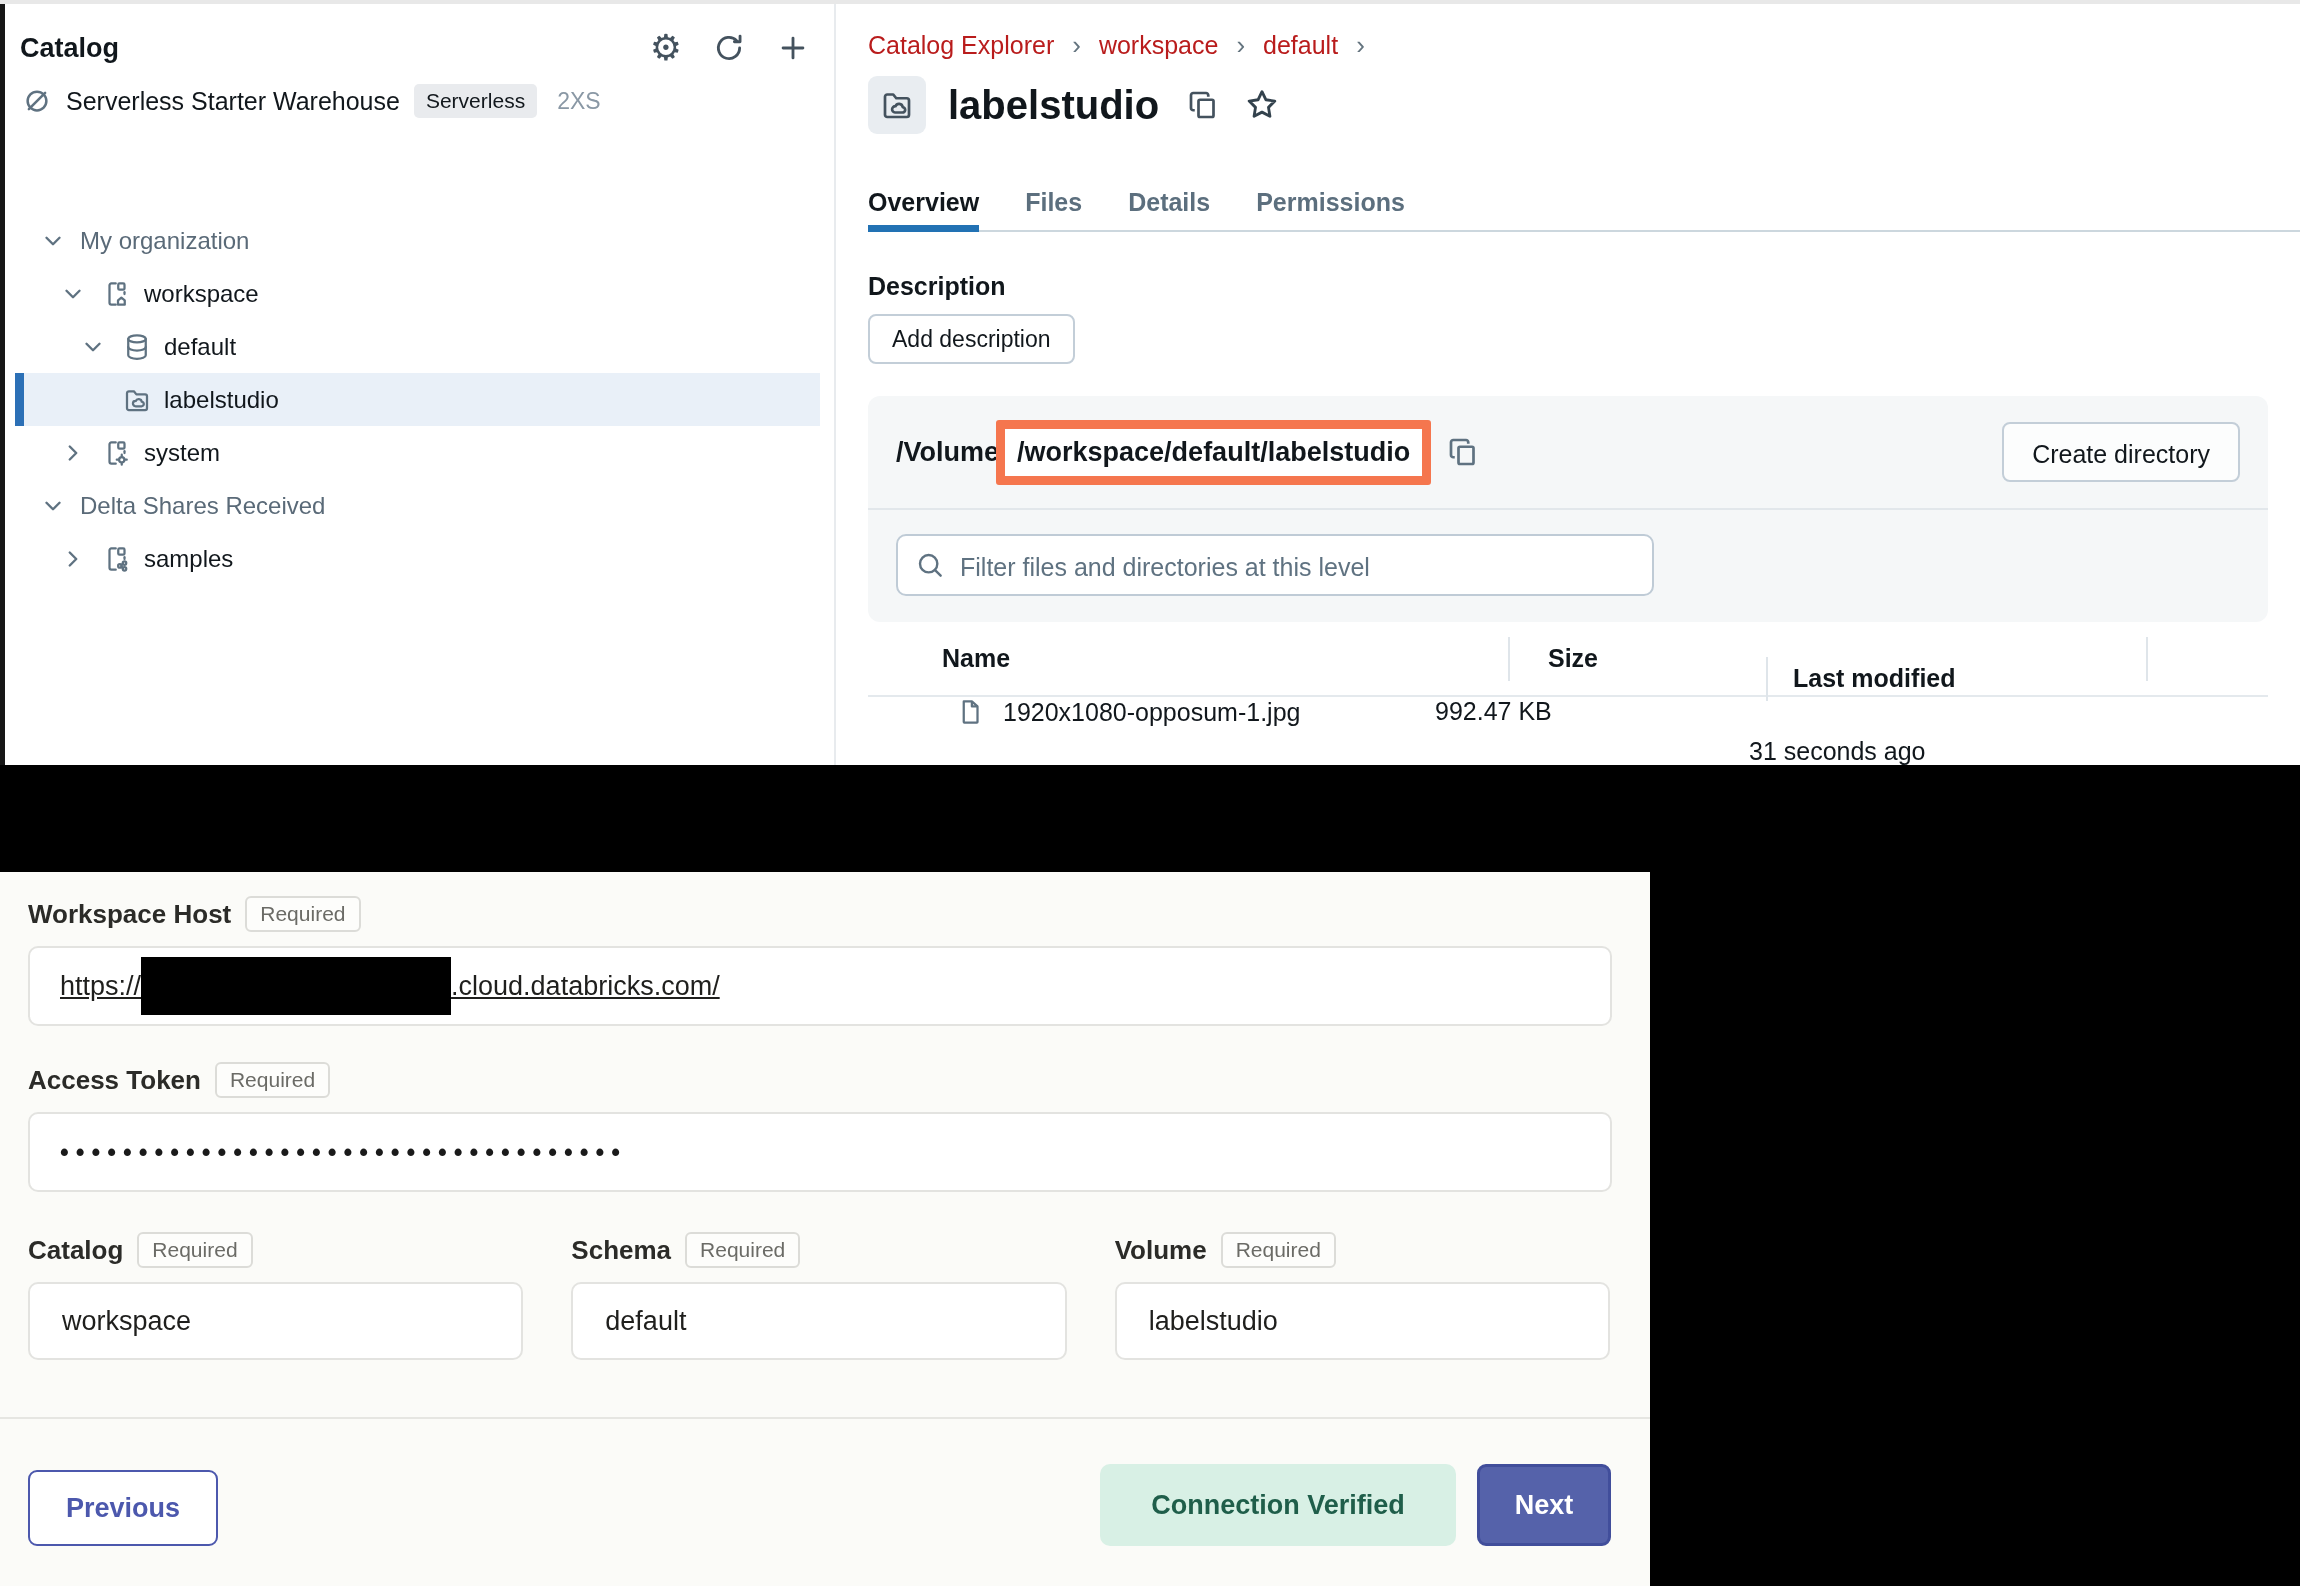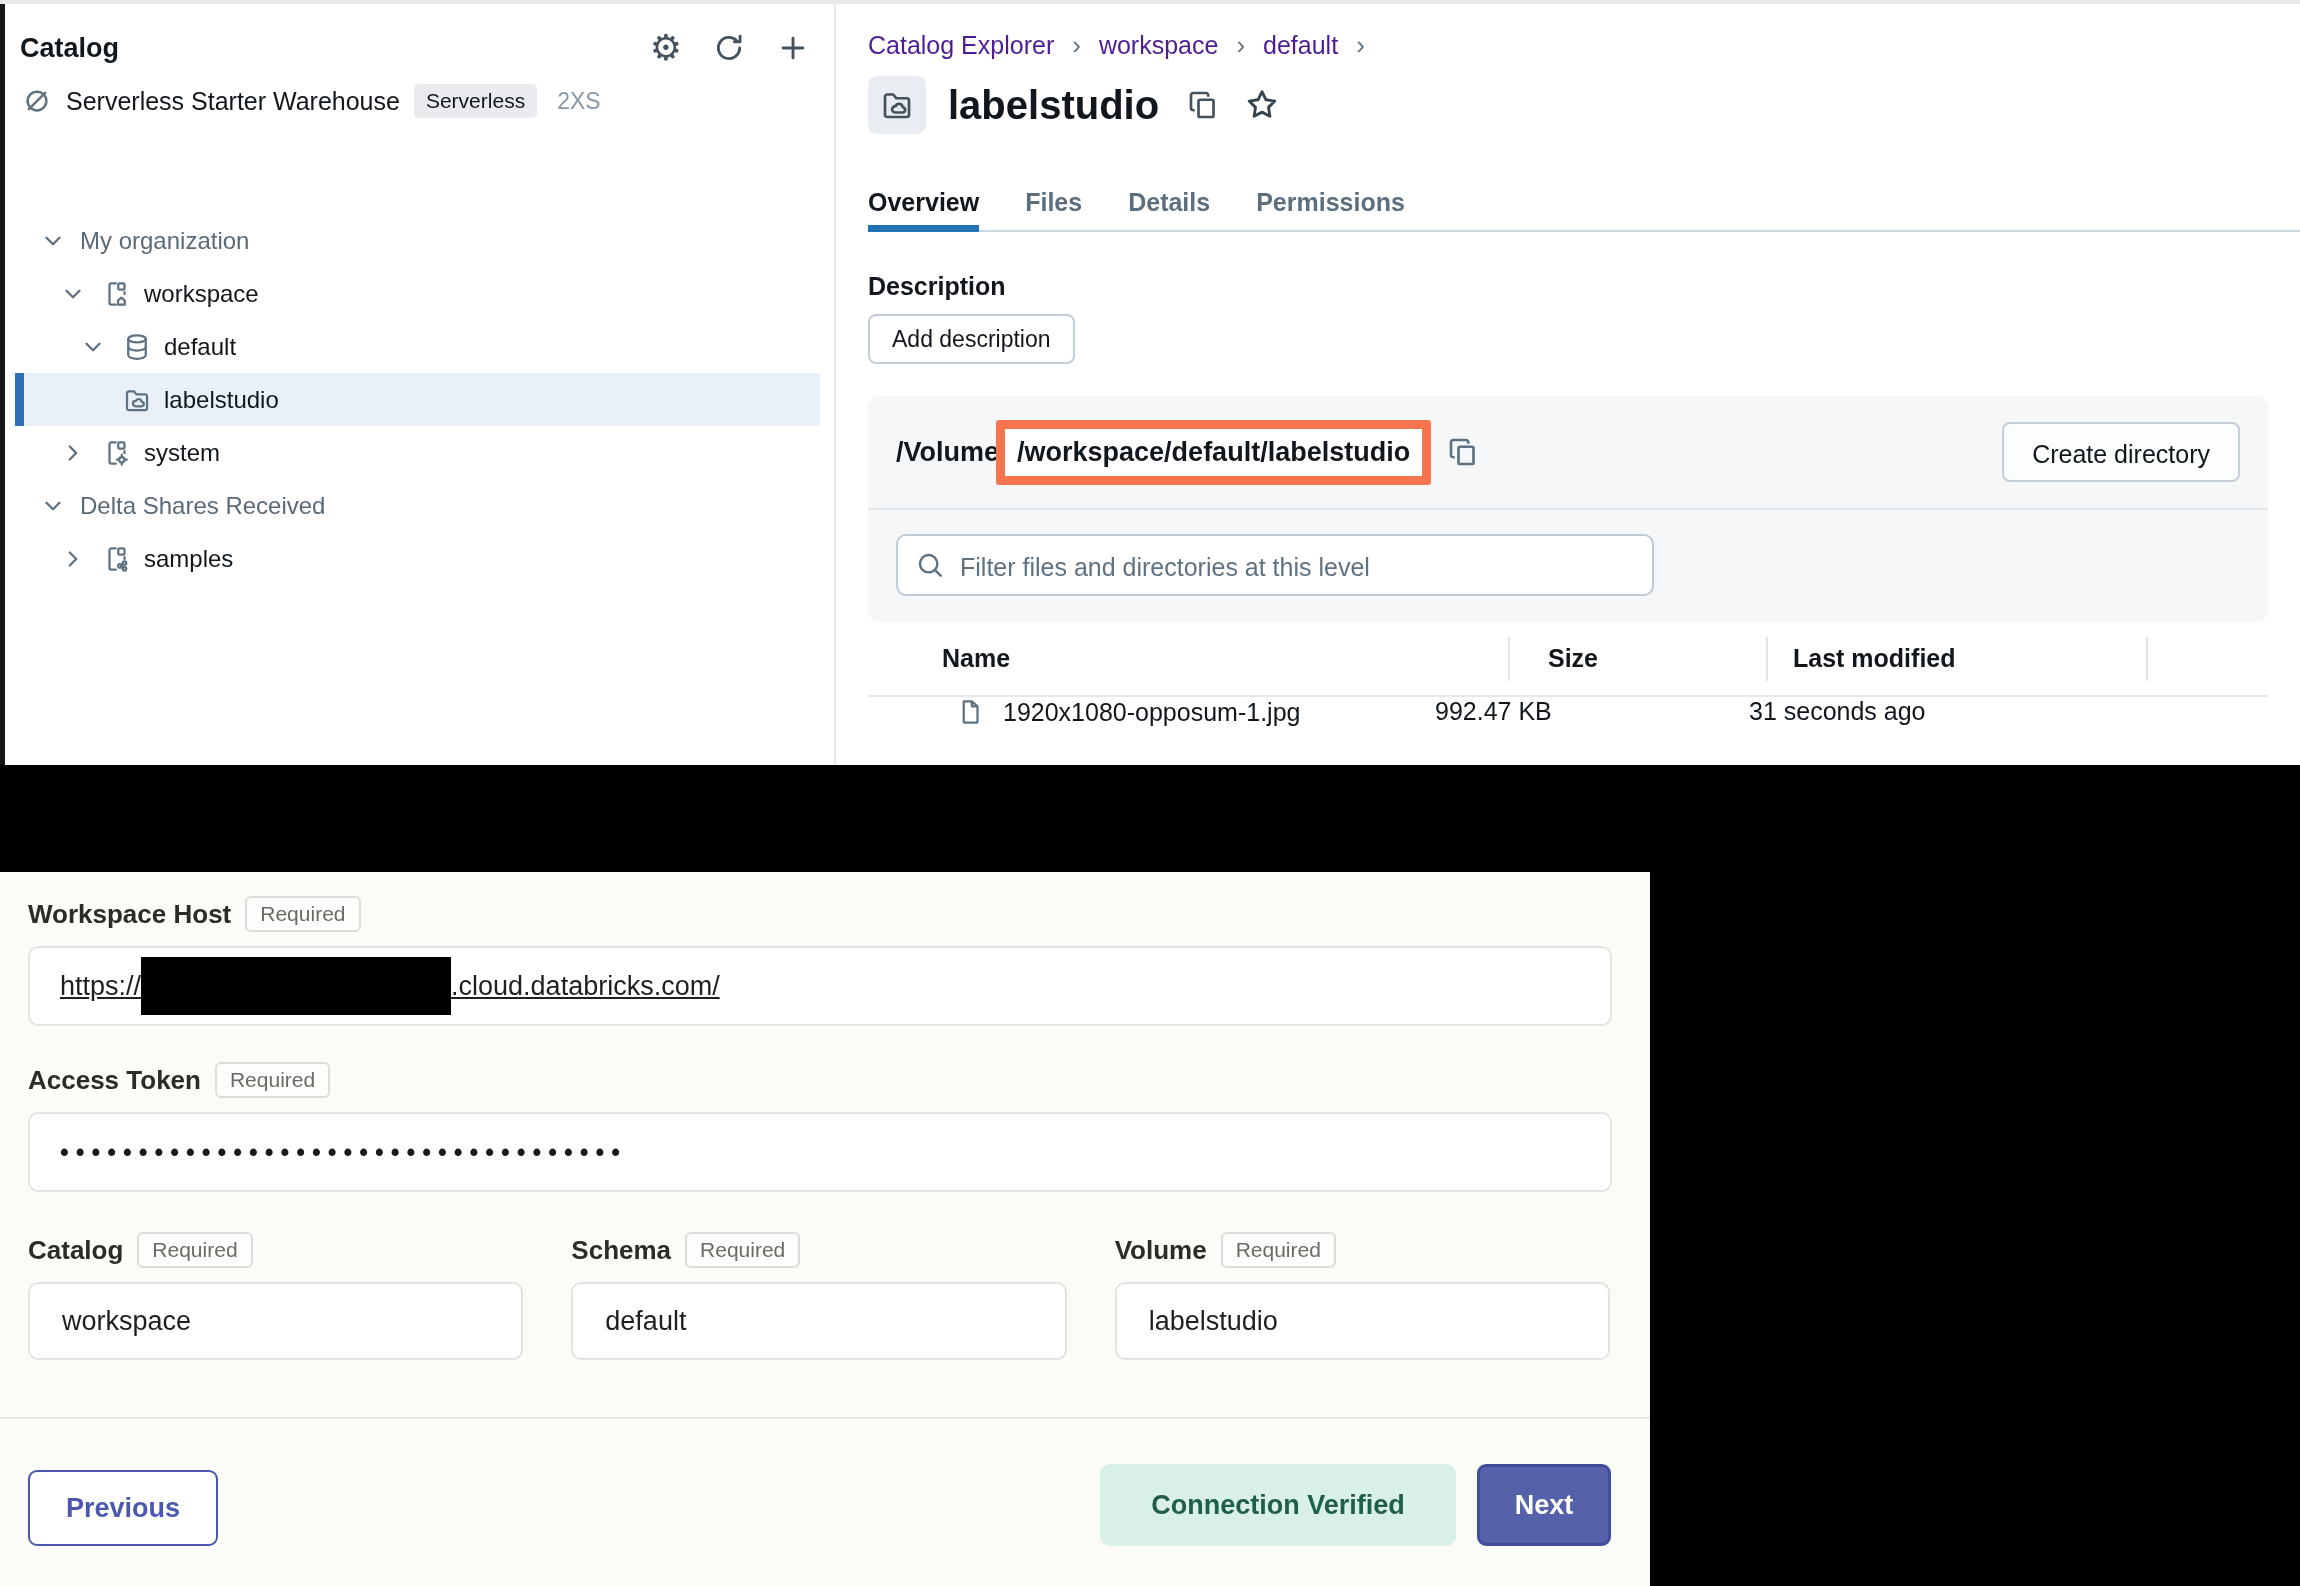--- a/index.html
+++ b/index.html
@@ -36,21 +36,21 @@
   .lv0 { padding-left:21px; }
   .lv1 { padding-left:41px; }
   .lv2 { padding-left:61px; }
   .lv3 { padding-left:105px; }
   .titem.selected { background:#e9f0f8; }
   .titem.selected::before { content:""; position:absolute; left:0; top:0; bottom:0; width:9px; background:#2c70b6; }
 
   
   .panel { position:absolute; top:0; left:836px; width:1464px; height:765px; background:#fff; }
   .crumbs { position:absolute; top:26px; left:32px; display:flex; align-items:center; gap:18px; font-size:25px; }
-  .crumb { color:#4c1d95; cursor:pointer; }
+  .crumb { color:#b91c1c; cursor:pointer; }
   .crumb-sep { color:#64747f; font-size:26px; }
 
   .title-row { position:absolute; top:72px; left:32px; display:flex; align-items:center; }
   .vol-tile { width:58px; height:58px; background:#e9edf1; border-radius:9px; display:flex; align-items:center; justify-content:center; color:#44525e; }
   .page-title { font-size:40px; font-weight:700; color:#11171c; margin-left:22px; }
   .title-copy { margin-left:26px; color:#44525e; cursor:pointer; display:flex; }
   .title-star { margin-left:22px; color:#33424d; cursor:pointer; display:flex; }
 
   .tabs { position:absolute; top:176px; left:32px; right:0; height:52px; border-bottom:2px solid #ccd7de; display:flex; gap:46px; }
   .tab { position:relative; font-size:25px; font-weight:600; color:#5c6f7e; padding-top:8px; cursor:pointer; }
@@ -71,21 +71,21 @@
   .filter-wrap { position:relative; width:758px; }
   .filter-input { width:758px; height:62px; border:2px solid #bfcbd6; border-radius:10px; background:#fff; font-size:25px; color:#11171c; padding:4px 20px 0 62px; outline:none; font-family:inherit; }
   .filter-input::placeholder { color:#5f7281; }
   .filter-search-ic { position:absolute; left:18px; top:15px; color:#5f7281; }
 
   .files-table { position:absolute; top:618px; left:32px; width:1400px; }
   .t-head { display:flex; height:75px; align-items:center; border-bottom:2px solid #e4e9ed; font-size:25px; font-weight:700; color:#11171c; }
   .t-row { display:flex; height:70px; align-items:flex-start; font-size:25px; color:#11171c;gap:44px; }
   .col-name { flex:1 1 auto; padding-left:74px; display:flex; align-items:center; }
   .col-size { flex:0 0 258px; padding-left:40px; position:relative; }
-  .col-mod  { flex:0 0 380px; padding-left:27px; position:relative; }
+  .col-mod  { flex:0 0 380px; padding-left:27px; position:relative;margin-top:40px; }
   .col-tail { flex:0 0 122px; position:relative; }
   .t-head .col-size::before, .t-head .col-mod::before, .t-head .col-tail::before {
     content:""; position:absolute; left:0; top:50%; transform:translateY(-50%); width:2px; height:44px; background:#dfe5ea; }
   .t-row .col-name { padding-left:87px; }
   .t-row .col-size { padding-left:15px; }
   .file-ic { color:#5f7281; margin-right:18px; display:flex; }
 
   
   .band { position:absolute; top:765px; left:0; width:2300px; height:107px; background:#000; }
 

